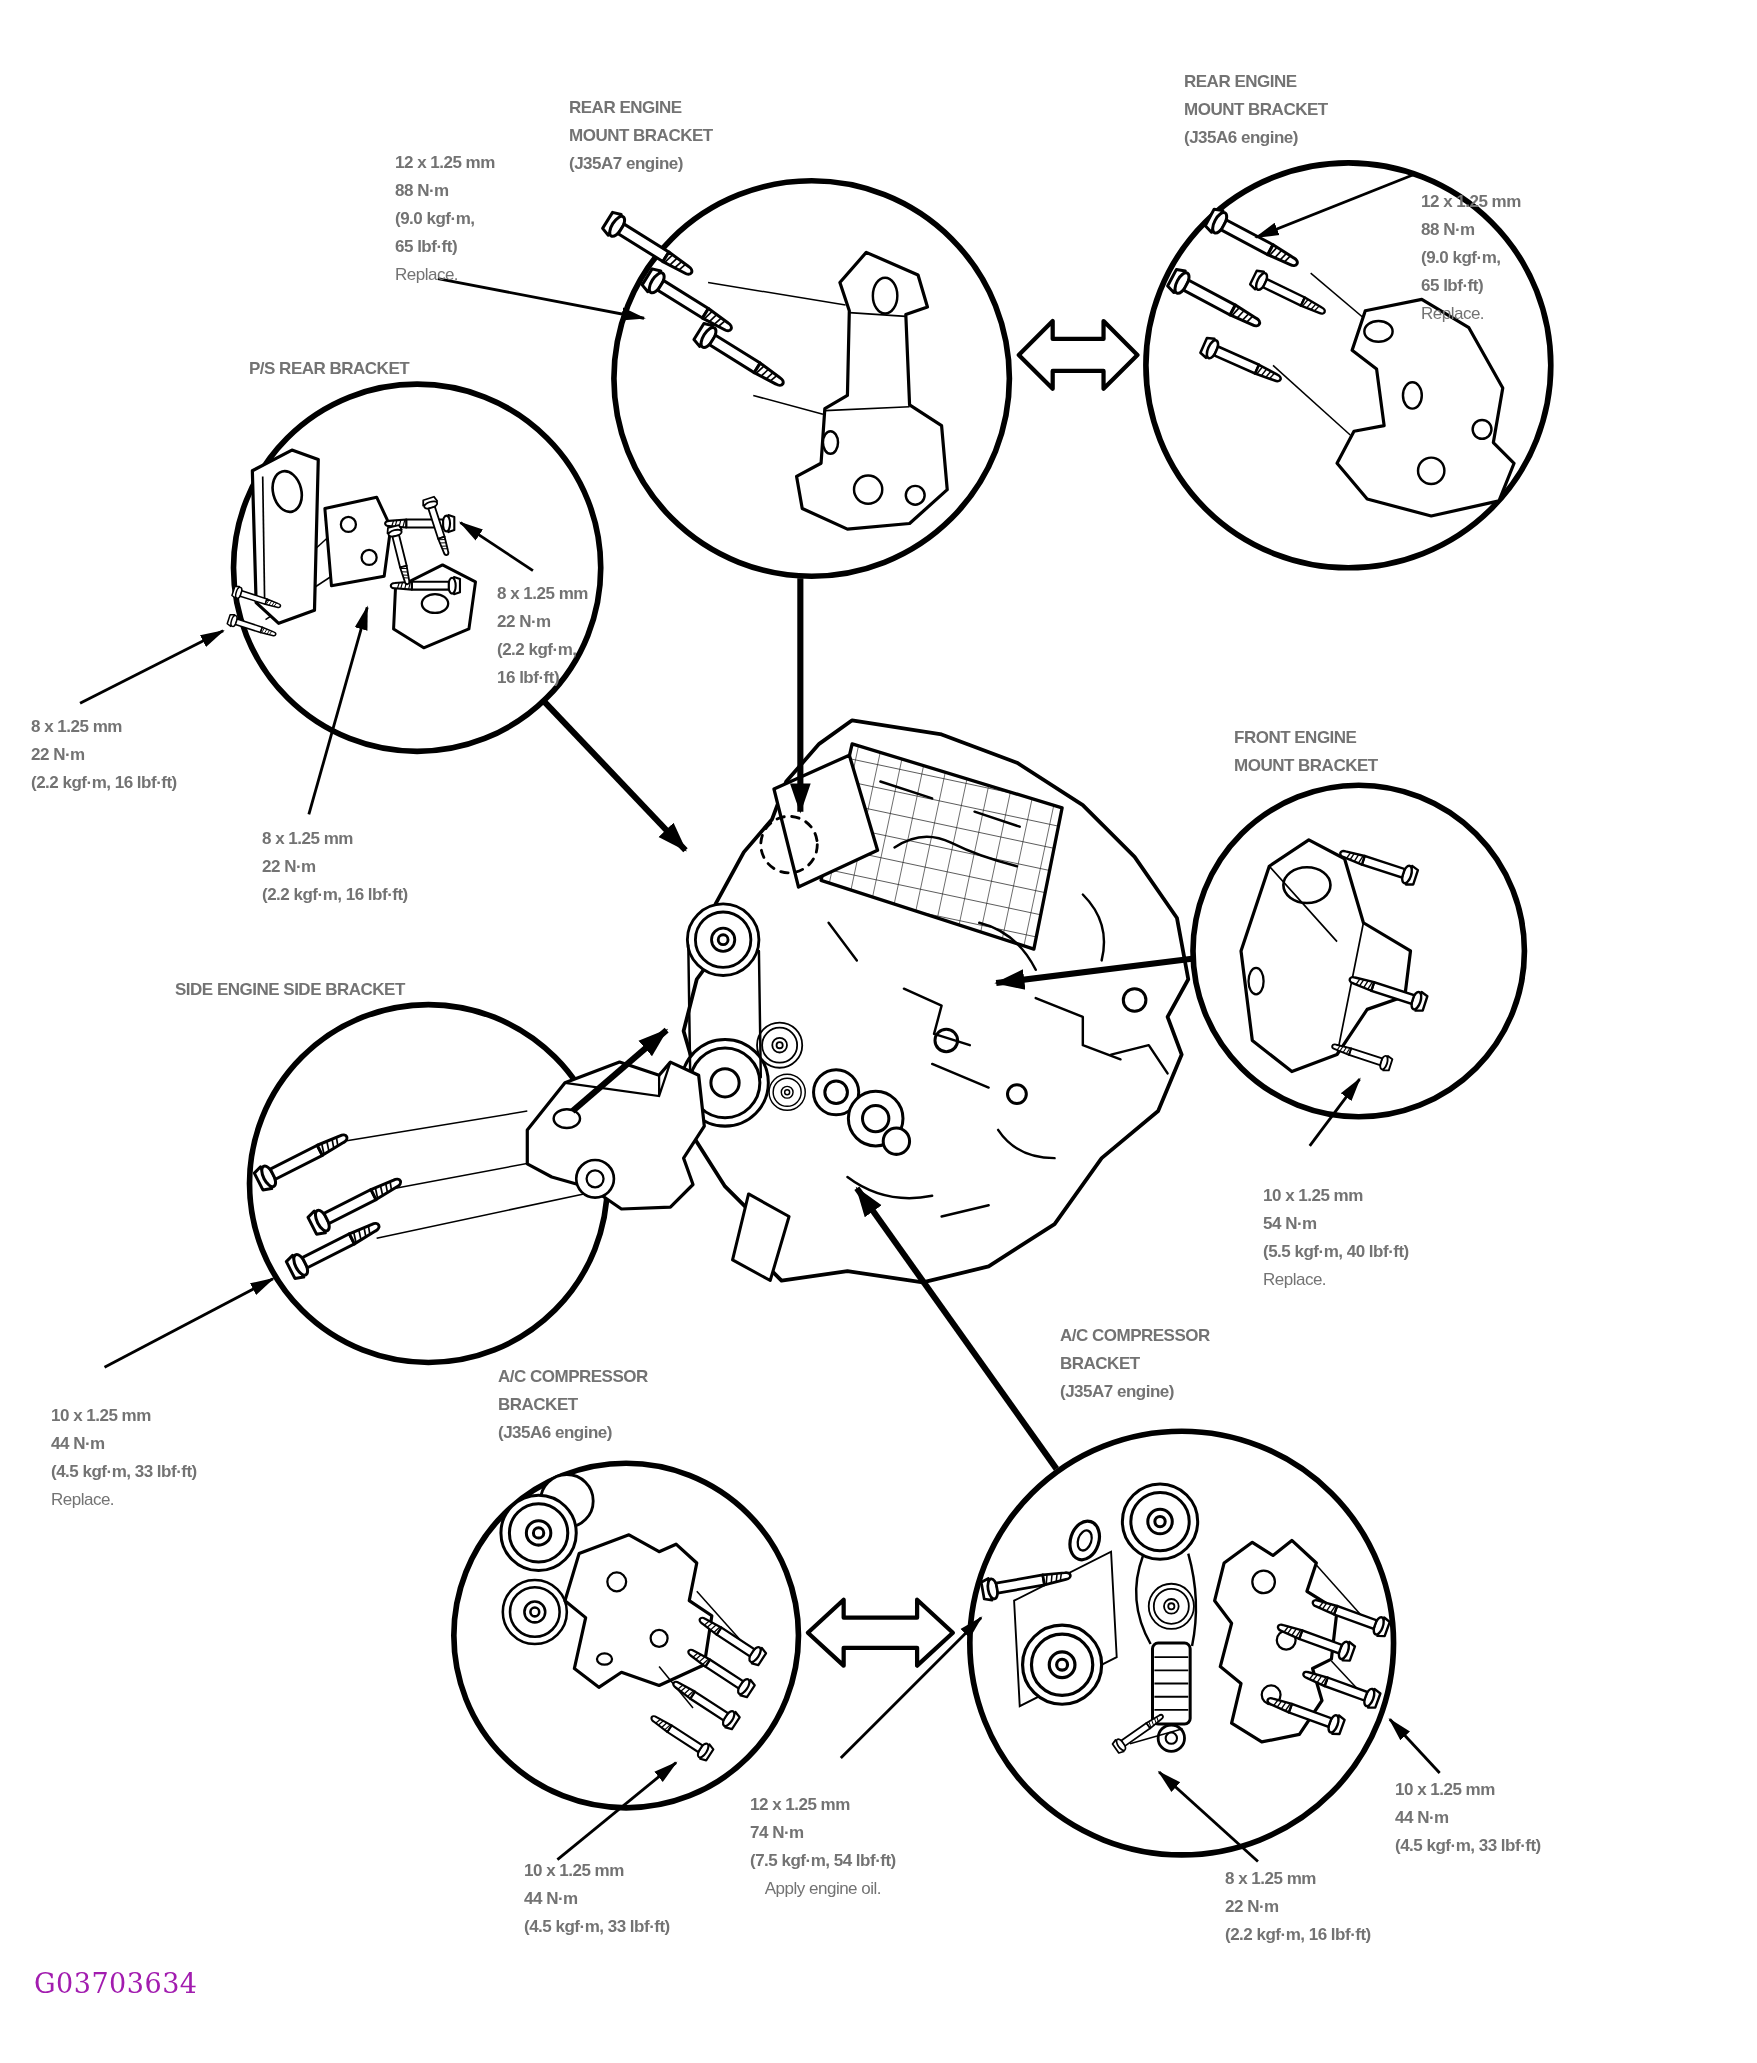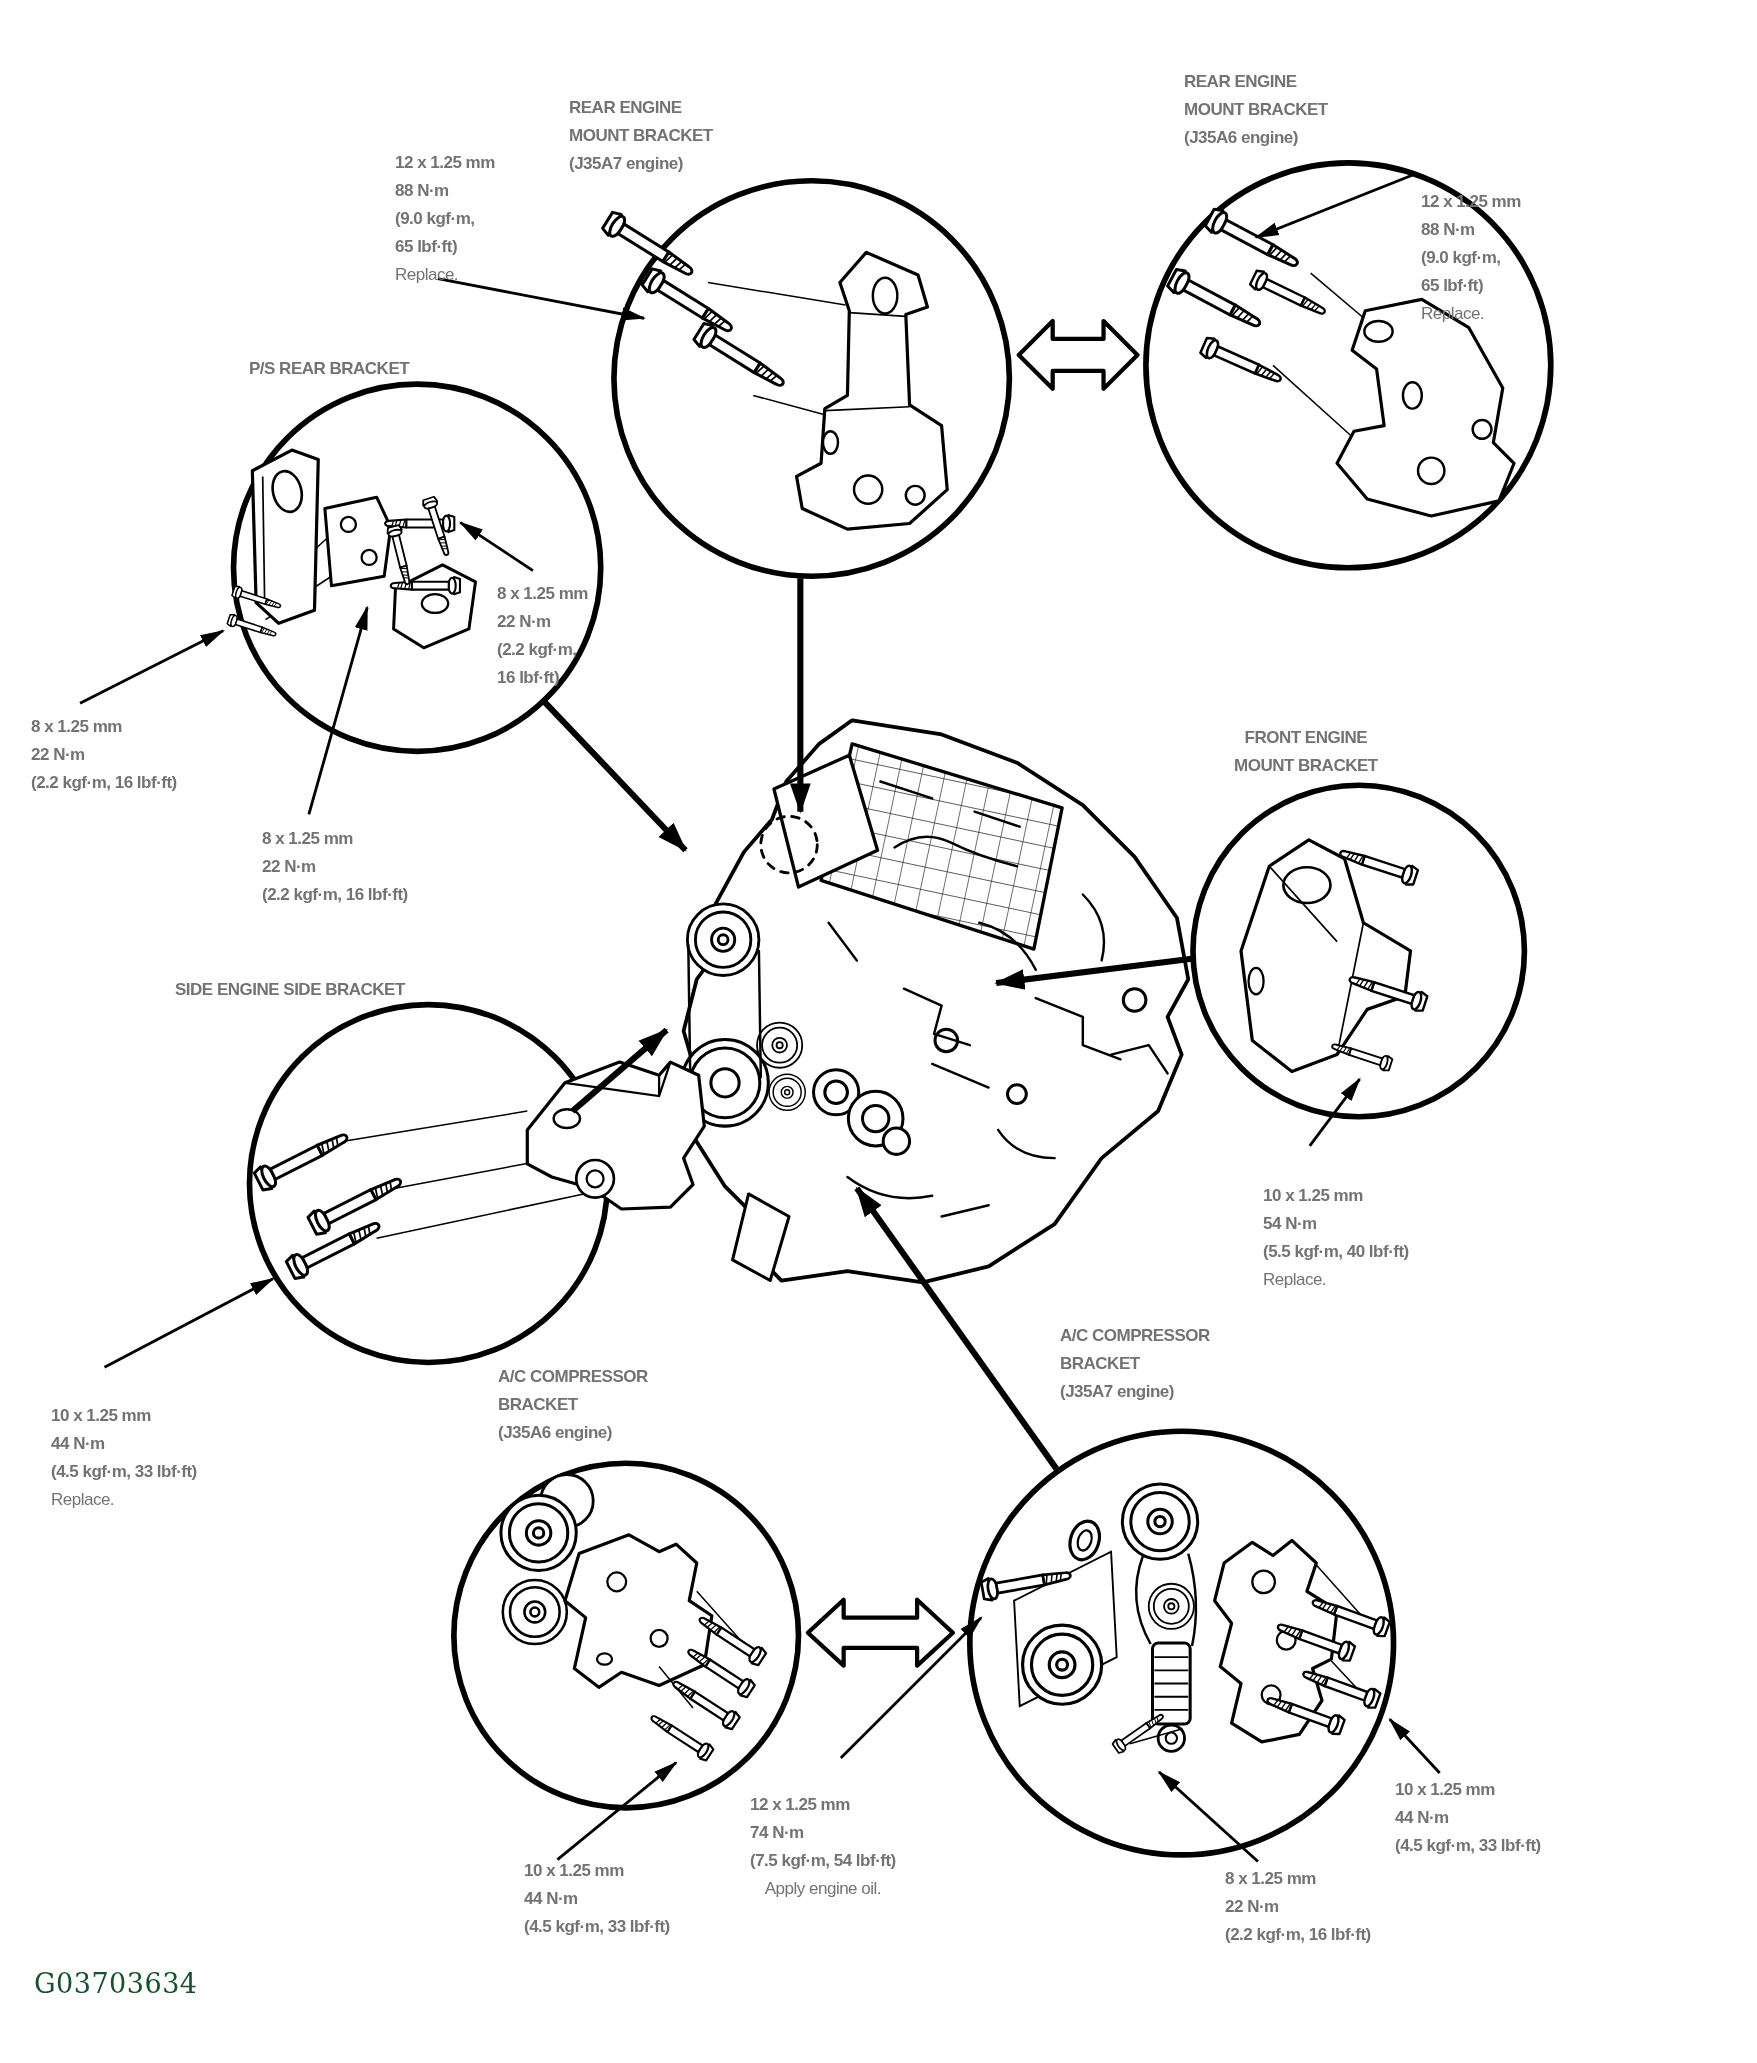--- a/index.html
+++ b/index.html
@@ -3,21 +3,21 @@
 <meta charset="utf-8">
 <style>
   html,body{margin:0;padding:0;background:#fff;}
   #canvas{position:relative;width:1757px;height:2063px;background:#fff;overflow:hidden;
           font-family:"Liberation Sans",sans-serif;color:#000;}
   #art{position:absolute;left:0;top:0;}
   .lbl{position:absolute;white-space:pre-line;font-weight:700;font-size:17px;line-height:28px;
        letter-spacing:-0.5px;color:#737373;}
   .note{font-weight:400;}
   .figid{position:absolute;font-family:"DejaVu Serif",serif;font-weight:400;font-size:27px;
-         letter-spacing:0.5px;color:#14532d;}
+         letter-spacing:0.5px;color:#a21caf;}
 </style>
 </head>
 <body>
 
 <div id="canvas">
 
 <svg id="art" width="1757" height="2063" viewBox="0 0 1866 2191">
   <defs>
     <marker id="ah-s" markerWidth="30" markerHeight="22" refX="24" refY="10" orient="auto" markerUnits="userSpaceOnUse">
       <path d="M0,3 L26,10 L0,17 z" fill="#000"></path>
@@ -314,21 +314,21 @@
 (2.2 kgf·m, 16 lbf·ft)</div>
 
   <div class="lbl" style="left:175px;top:976px;">SIDE ENGINE SIDE BRACKET</div>
   <div class="lbl" style="left:51px;top:1374px;">
     <span>10 x 1.25 mm
 44 N·m
 (4.5 kgf·m, 33 lbf·ft)</span>
     <span class="note" style="display:block;">Replace.</span>
   </div>
 
-  <div class="lbl" style="left:1234px;top:724px;text-align:center;">FRONT ENGINE
+  <div class="lbl" style="left:1234px;top:724px;">FRONT ENGINE
 MOUNT BRACKET</div>
   <div class="lbl" style="left:1263px;top:1154px;">
     <span>10 x 1.25 mm
 54 N·m
 (5.5 kgf·m, 40 lbf·ft)</span>
     <span class="note" style="display:block;">Replace.</span>
   </div>
 
   <div class="lbl" style="left:498px;top:1363px;">A/C COMPRESSOR
 BRACKET

